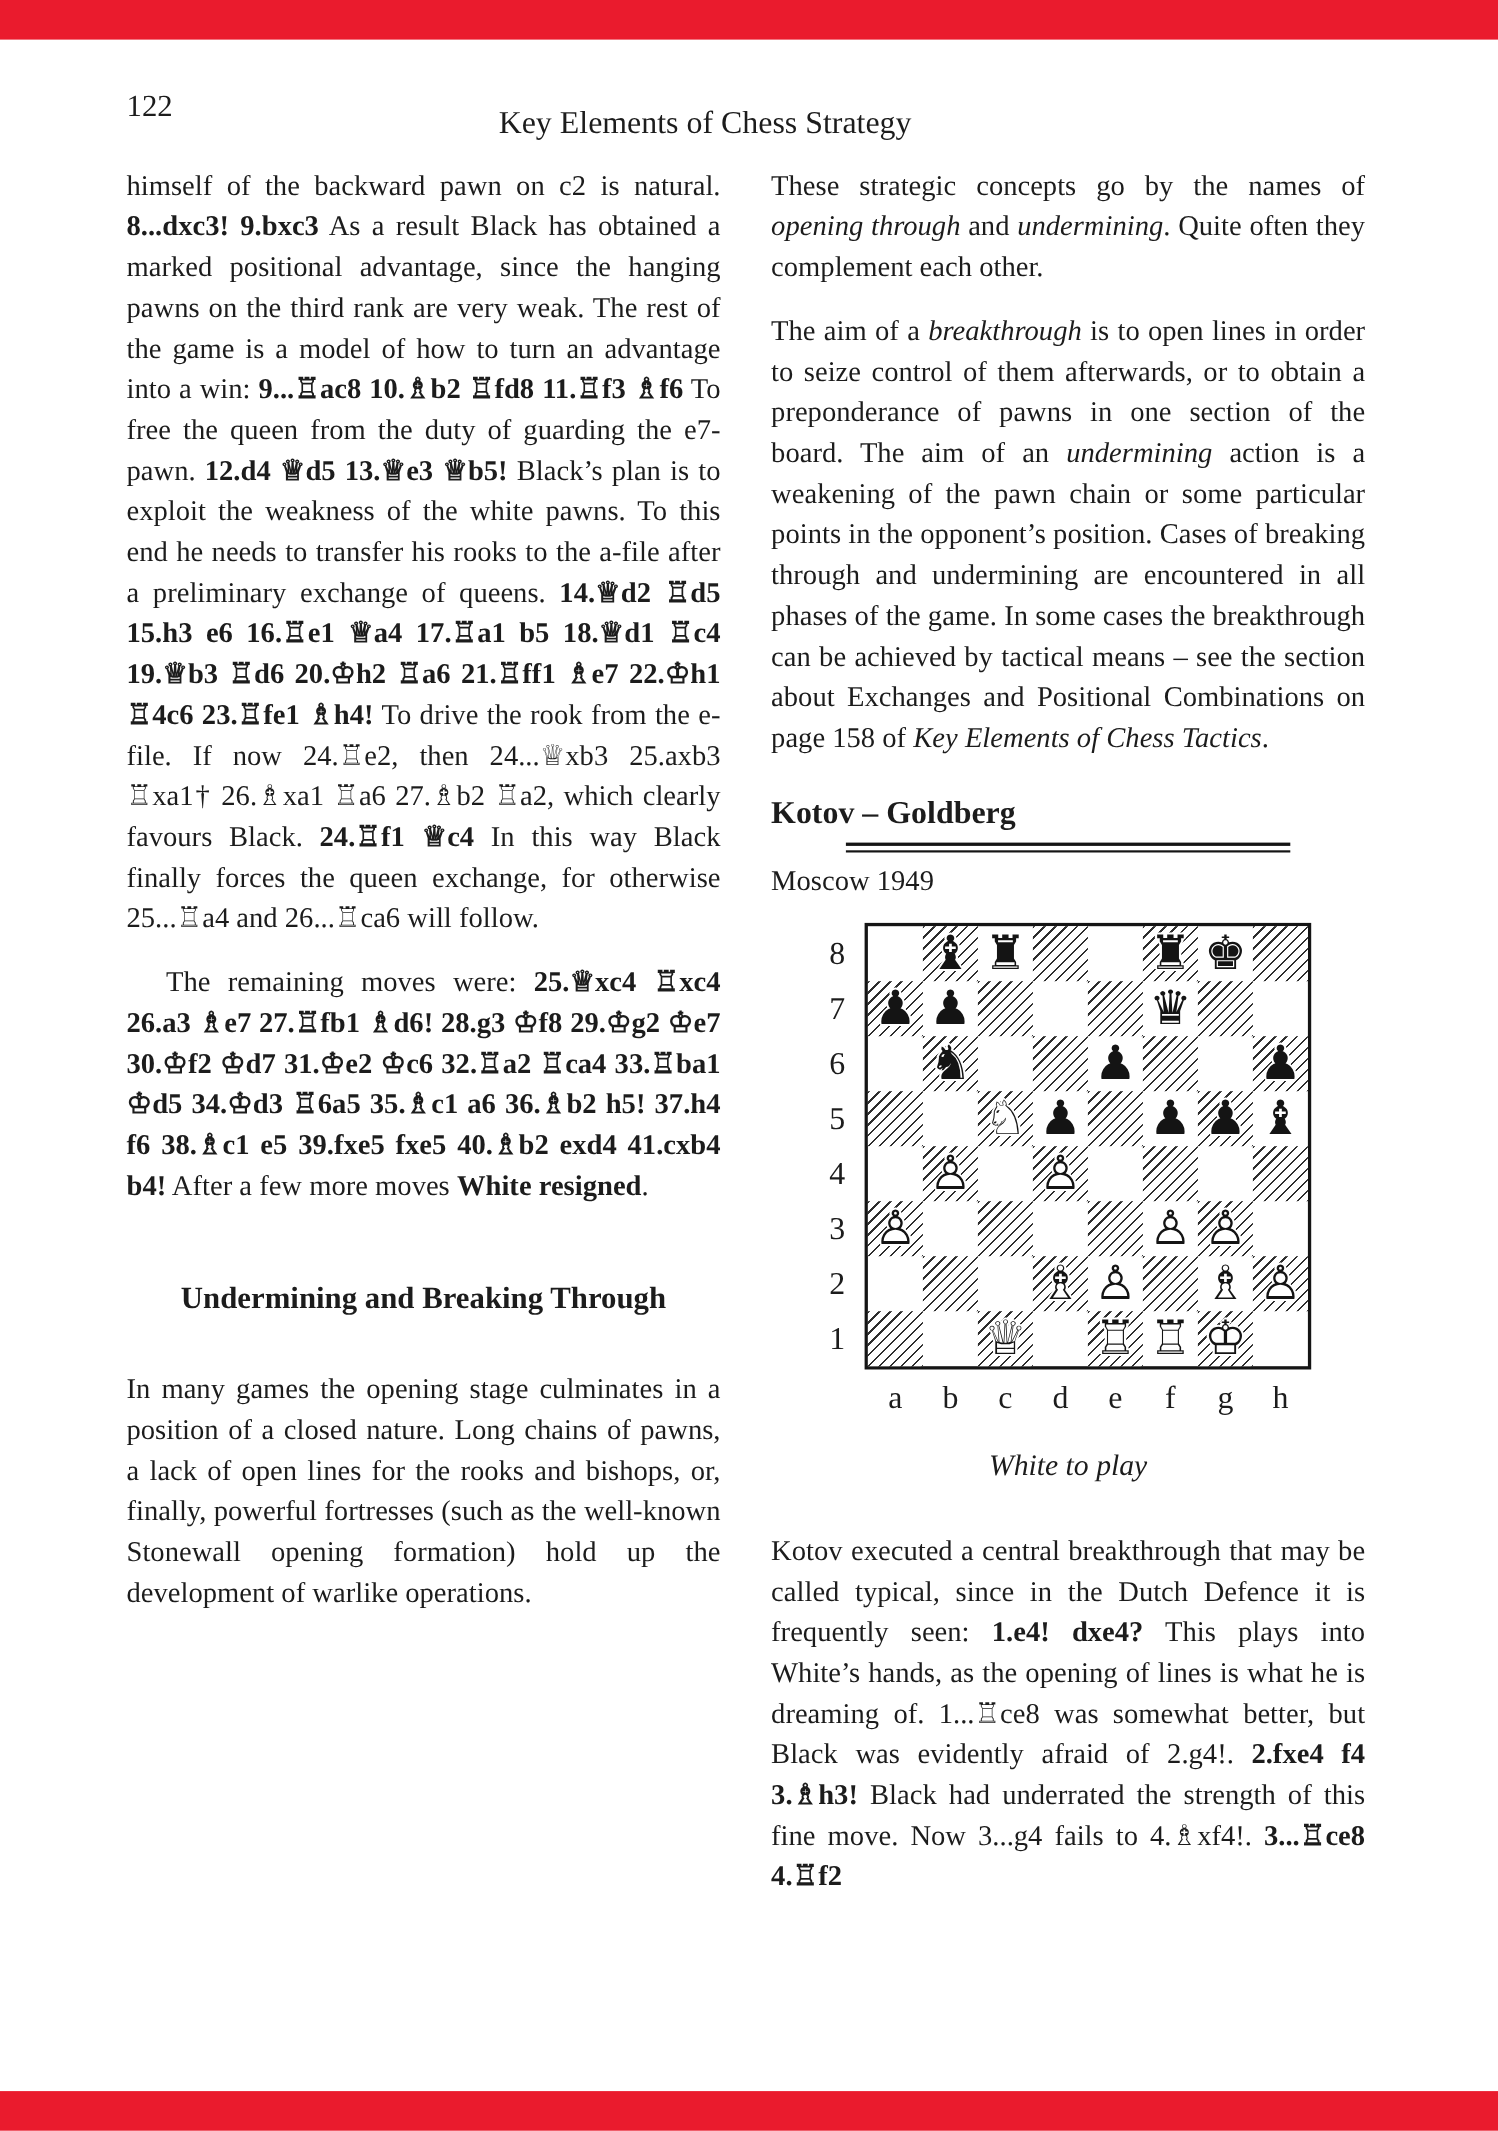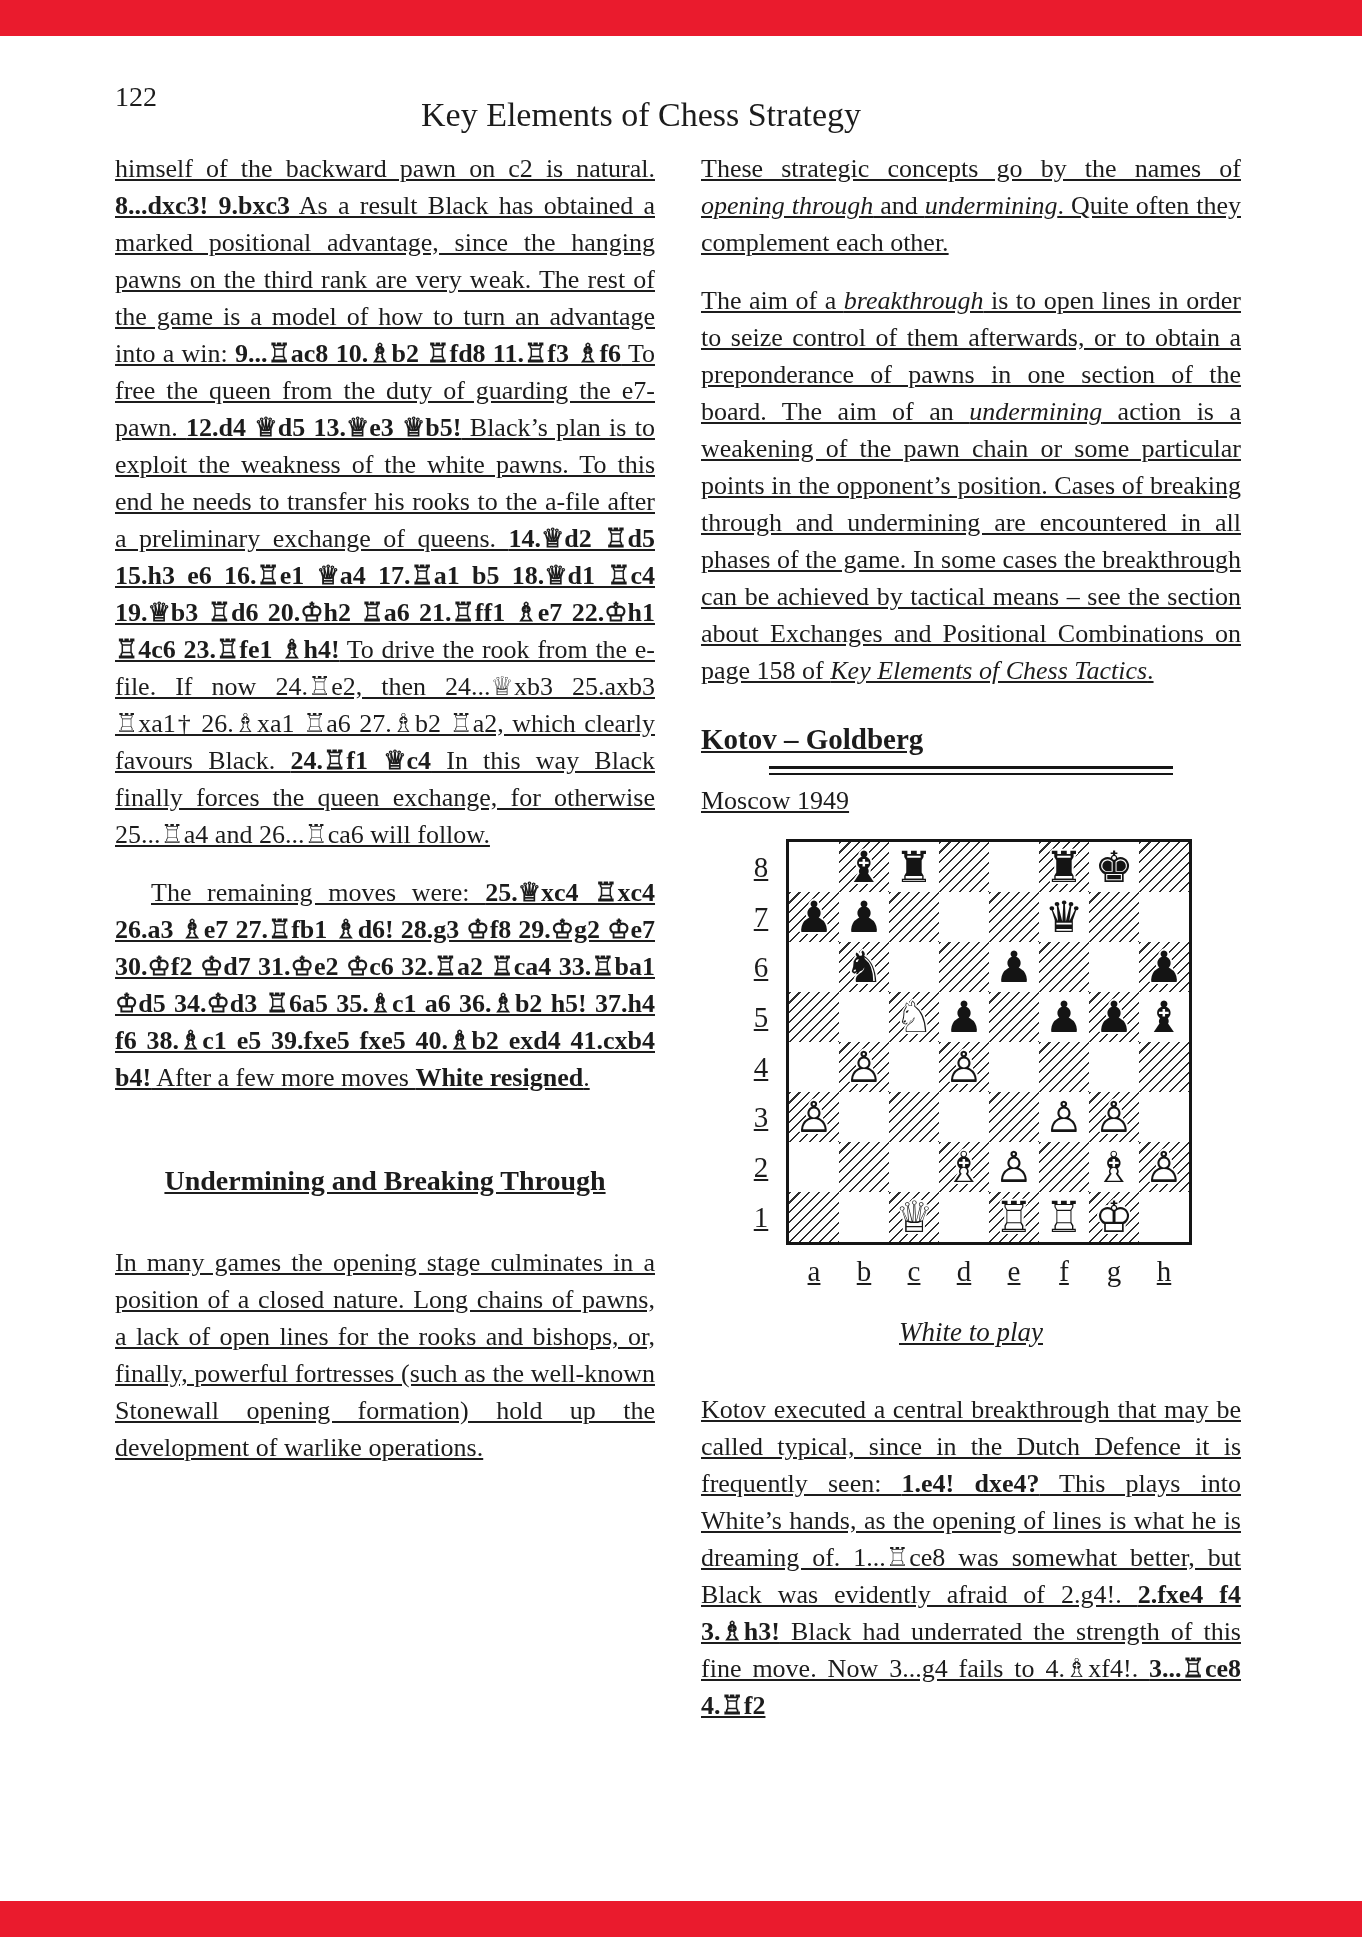--- a/index.html
+++ b/index.html
@@ -5,22 +5,22 @@
   html,body{margin:0;padding:0;}
   body{
     width:1362px;height:1937px;position:relative;background:#ffffff;
     font-family:"Liberation Serif","DejaVu Serif",serif;color:#1c1c1c;
     overflow:hidden;
   }
   .redbar{position:absolute;left:0;width:1362px;height:36px;background:#ea1b2d;}
   .redbar.top{top:0;}
   .redbar.bottom{bottom:0;}
   #pageno{position:absolute;left:115px;top:81px;font-size:28px;}
-  #runhead{position:absolute;left:41px;top:96px;width:1200px;text-align:center;font-size:34px;}
-  #content{position:absolute;left:115px;top:150px;width:1126px;display:flex;gap:46px;text-decoration:underline;}
+  #runhead{position:absolute;left:41px;top:96px;width:1200px;text-align:center;font-size:29px;}
+  #content{position:absolute;left:115px;top:150px;width:1126px;display:flex;gap:46px;}
   .col{width:540px;font-size:26px;line-height:37px;text-align:justify;}
   p.para{margin:0 0 21px 0;}
   p.indent{text-indent:36px;}
   .b{font-weight:bold;}
   .i{font-style:italic;}
   h2.section{font-weight:bold;text-align:center;font-size:28px;margin:68px 0 46px 0;line-height:34px;}
   .gamehead{text-align:left;margin-top:32px;}
   .players{font-weight:bold;font-size:29px;line-height:36px;}
   .rule{width:404px;margin:9px auto 10px auto;height:4px;border-top:3px solid #151515;border-bottom:2px solid #151515;}
   .event{font-size:26px;line-height:32px;}

